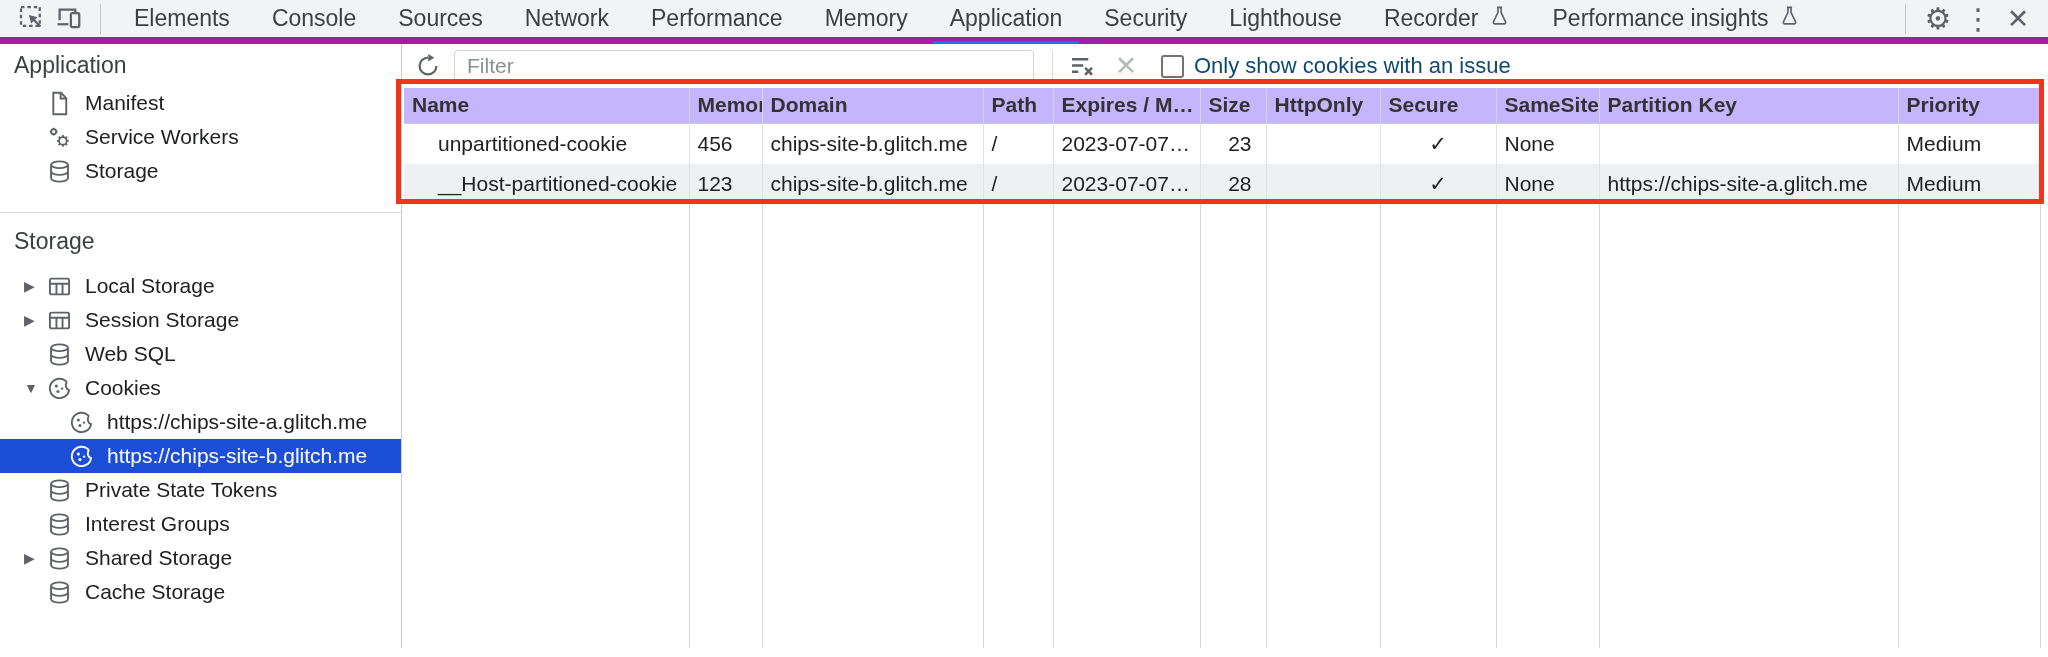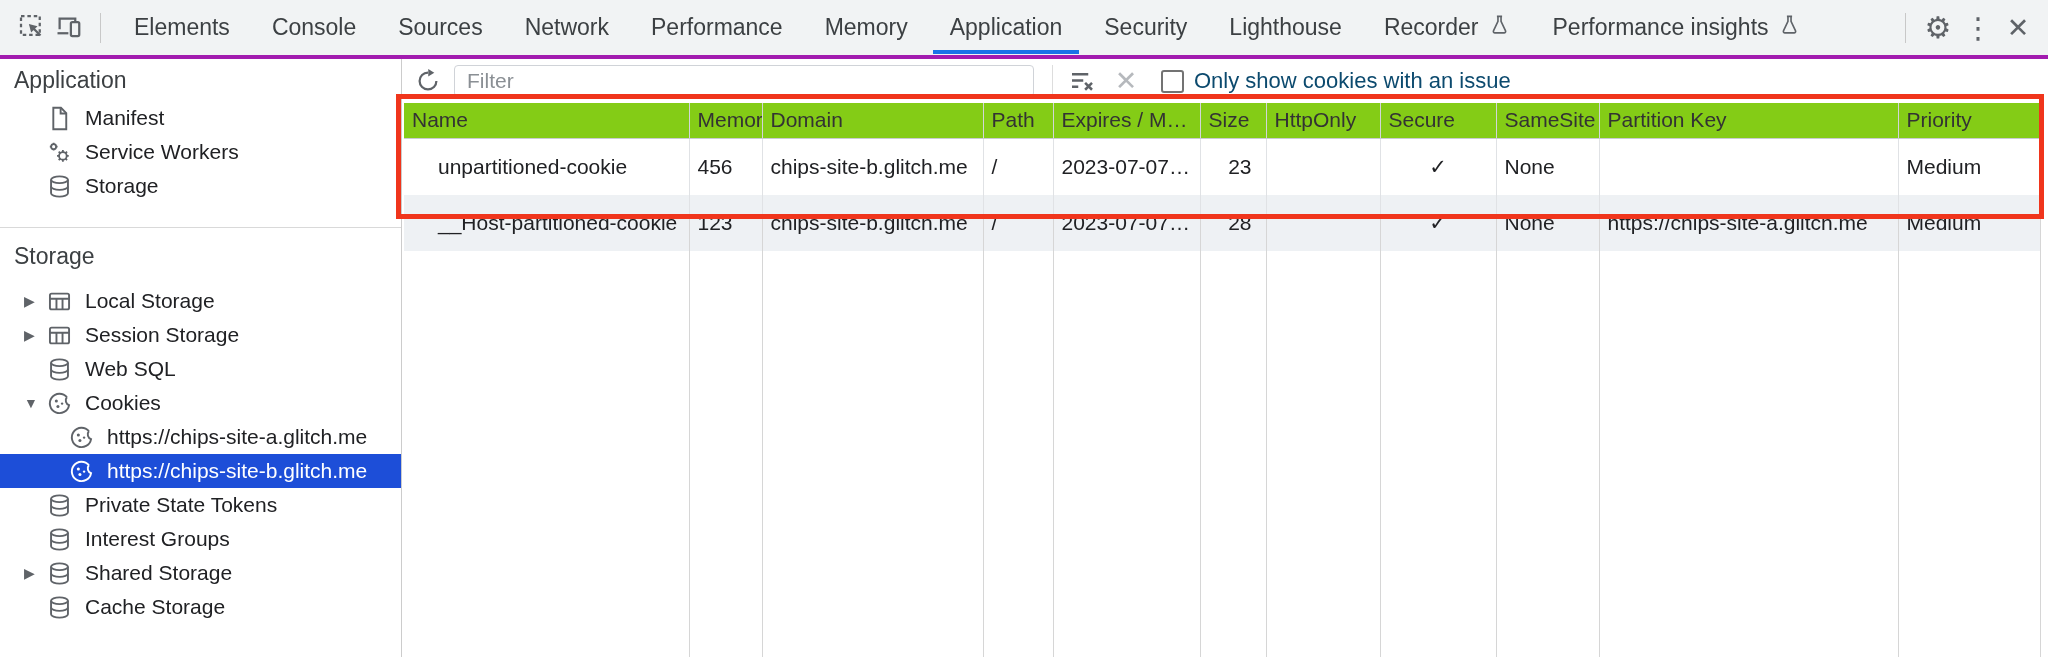--- a/index.html
+++ b/index.html
@@ -3,21 +3,21 @@
 <meta charset="utf-8">
 <style>
   html,body{margin:0;padding:0;background:#fff;}
   *{box-sizing:border-box;}
   .root{
     position:relative;width:2048px;height:657px;overflow:hidden;
     font-family:"Liberation Sans","DejaVu Sans",sans-serif;
     color:#202124;background:#fff;
   }
   
-  .tabbar{display:flex;align-items:center;height:59px;background:#f1f3f4;border-bottom:4px solid #a21caf;}
+  .tabbar{display:flex;align-items:center;height:44px;background:#f1f3f4;border-bottom:7px solid #a21caf;}
   .tb-iconbtn{width:38px;height:38px;display:flex;align-items:center;justify-content:center;color:#5f6368;flex:none;}
   .tb-iconbtn svg{width:30px;height:30px;}
   .tb-sep{width:1px;height:30px;background:#c8c8c8;margin:0 12px;flex:none;}
   .tabs{display:flex;align-items:stretch;height:53px;}
   .tab{position:relative;display:flex;align-items:center;padding:0 21px;font-size:23px;color:#3c4043;white-space:nowrap;cursor:default;}
   .tab .flask{margin-left:9px;color:#5f6368;}
   .tab-underline{position:absolute;left:4px;right:4px;bottom:0;height:4px;background:#1a73e8;}
   .tb-spacer{flex:1;}
   .tb-right{display:flex;align-items:center;margin-right:10px;}
   .glyphbtn{width:40px;height:40px;display:flex;align-items:center;justify-content:center;color:#5f6368;}
@@ -42,24 +42,24 @@
   .refresh-btn{width:36px;height:36px;margin-left:8px;display:flex;align-items:center;justify-content:center;color:#5f6368;flex:none;}
   .filter-input{margin-left:8px;width:580px;height:32px;border:1px solid #d0d3d8;border-radius:4px;padding:8px 12px;font-size:21px;font-family:inherit;color:#202124;background:#fff;outline:none;}
   .filter-input::placeholder{color:#8a8f94;}
   .ct-sep{width:1px;height:32px;background:#ddd;margin-left:18px;flex:none;}
   .clearfilter-btn{width:34px;height:34px;margin-left:12px;display:flex;align-items:center;justify-content:center;color:#5f6368;flex:none;}
   .clearx-btn{width:30px;height:30px;margin-left:12px;display:flex;align-items:center;justify-content:center;color:#b6b9bd;font-size:27px;flex:none;}
   .issue-checkbox{width:23px;height:23px;border:2px solid #737373;border-radius:3px;background:#fff;margin-left:20px;flex:none;}
   .issue-label{margin-left:10px;font-size:22px;color:#0c4a6e;white-space:nowrap;}
   
   .cookie-table{position:absolute;left:2px;top:44px;width:1636px;border-collapse:collapse;table-layout:fixed;}
-  .cookie-table th{height:35px;background:#84cc16;font-weight:normal;font-size:21px;color:#333;
+  .cookie-table th{height:35px;background:#c4b5fd;font-weight:bold;font-size:21px;color:#333;
     text-align:left;padding:1px 8px;border-right:1px solid #d2d5d9;border-bottom:1px solid #c9ccd0;
     white-space:nowrap;overflow:hidden;}
-  .cookie-table td{height:34px;font-size:21px;color:#202124;padding:16px 8px;border-right:1px solid #e0e2e5;
+  .cookie-table td{height:34px;font-size:21px;color:#202124;padding:8px 8px;border-right:1px solid #e0e2e5;
     white-space:nowrap;overflow:hidden;}
   .cookie-table tr.stripe td{background:#eef1f4;}
   td.c-name{padding-left:34px;}
   td.c-num{text-align:right;padding-right:14px;}
   td.c-center,th.h-center{text-align:center;}
   
   .grid-ext{position:absolute;top:160px;bottom:0;left:0;right:0;pointer-events:none;}
   .grid-ext i{position:absolute;top:0;bottom:0;width:1px;background:#d6d6d6;}
   
   .red-rect{position:absolute;left:-6px;top:35px;width:1648px;height:125px;border:5px solid #f0351c;pointer-events:none;z-index:6;}

